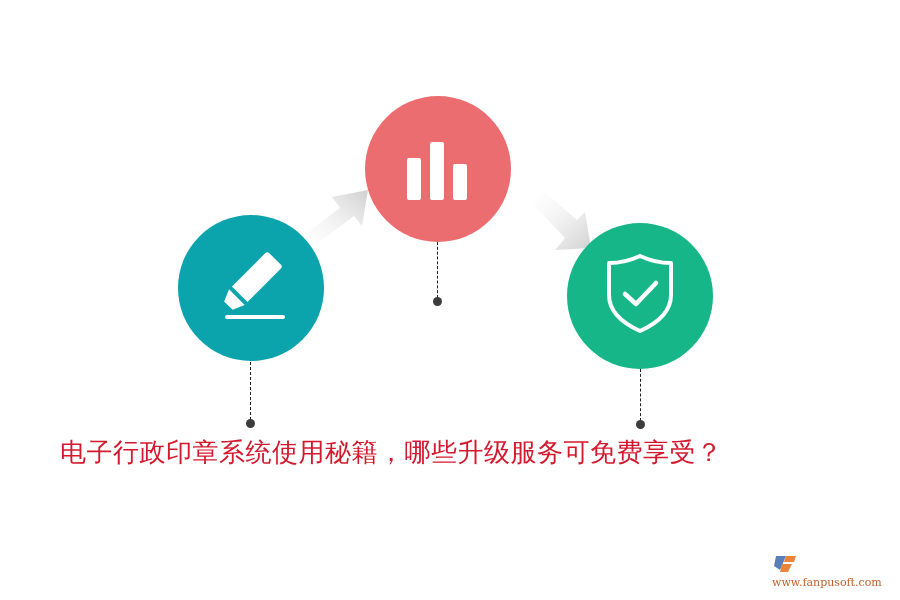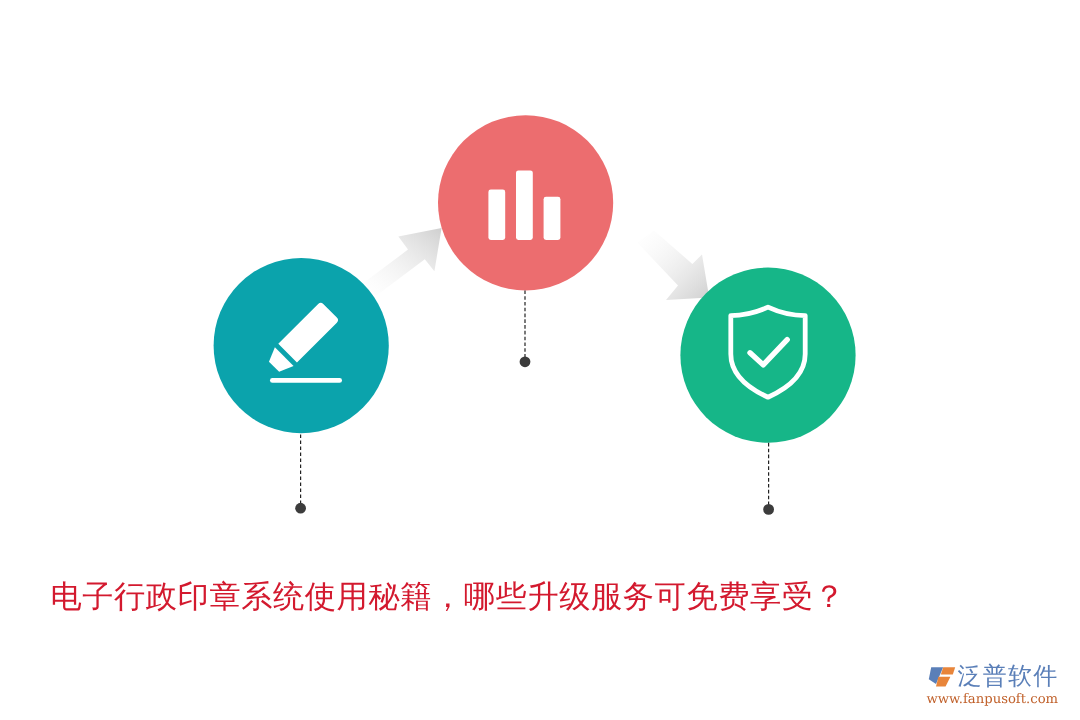--- a/index.html
+++ b/index.html
@@ -5,21 +5,21 @@
   html, body { margin: 0; padding: 0; background: #ffffff; }
   body { width: 900px; height: 600px; position: relative; overflow: hidden; font-family: "DejaVu Sans", sans-serif; }
   .circle { position: absolute; border-radius: 50%; }
   .c1 { left: 178px; top: 215px; width: 146px; height: 146px; background: #0ba3ac; }
   .c2 { left: 365px; top: 96px; width: 146px; height: 146px; background: #ec6d6f; }
   .c3 { left: 567px; top: 223px; width: 146px; height: 146px; background: #16b688; }
   .circle svg { position: absolute; left: 0; top: 0; width: 146px; height: 146px; }
   .arrow { position: absolute; }
   .vline { position: absolute; width: 0; border-left: 1.5px dashed #222; }
   .dot { position: absolute; width: 9px; height: 9px; border-radius: 50%; background: #3c3c3c; }
-  .title { position: absolute; left: 42px; top: 435px; font-family: "DejaVu Serif", serif; font-size: 26px; color: #d3192e; letter-spacing: 0.5px; white-space: nowrap; margin-top: 45px; }
+  .title { position: absolute; left: 60px; top: 435px; font-family: "DejaVu Serif", serif; font-size: 26px; color: #d3192e; letter-spacing: 0.5px; white-space: nowrap; }
   .logo { position: absolute; left: 770px; top: 550px; width: 125px; height: 45px; }
   .logo-text { position: absolute; left: 28px; top: 0px; font-size: 20px; color: #5a7fb8; font-family: "DejaVu Sans", sans-serif; letter-spacing: 1px; }
   .logo-url { position: absolute; left: 2px; top: 26px; font-size: 11px; color: #c0602a; font-family: "DejaVu Serif", serif; text-align: center; }
   .logo-mark { position: absolute; left: 2px; top: 2px; width: 26px; height: 22px; }
 </style>
 </head>
 <body>
 
 <svg class="arrow" style="left:290px; top:180px;" width="80" height="70" viewBox="0 0 80 70">
   <defs>
@@ -76,15 +76,14 @@
 <div class="dot" style="left:636px; top:420px;"></div>
 
 <div class="title">电子行政印章系统使用秘籍，哪些升级服务可免费享受？</div>
 
 <div class="logo">
   <svg class="logo-mark" viewBox="0 0 26 22">
     <path d="M 4 4 L 14 4 L 8 18 L 2 14 Z" fill="#5a7fb8"></path>
     <path d="M 14 4 L 24 4 L 22 10 L 12 10 Z" fill="#e8853a"></path>
     <path d="M 10 12 L 20 12 L 16 20 L 8 20 Z" fill="#e8853a"></path>
   </svg>
-  <span class="logo-text">泛普软件</span>
   <span class="logo-url">www.fanpusoft.com</span>
 </div>
 
 </body></html>

